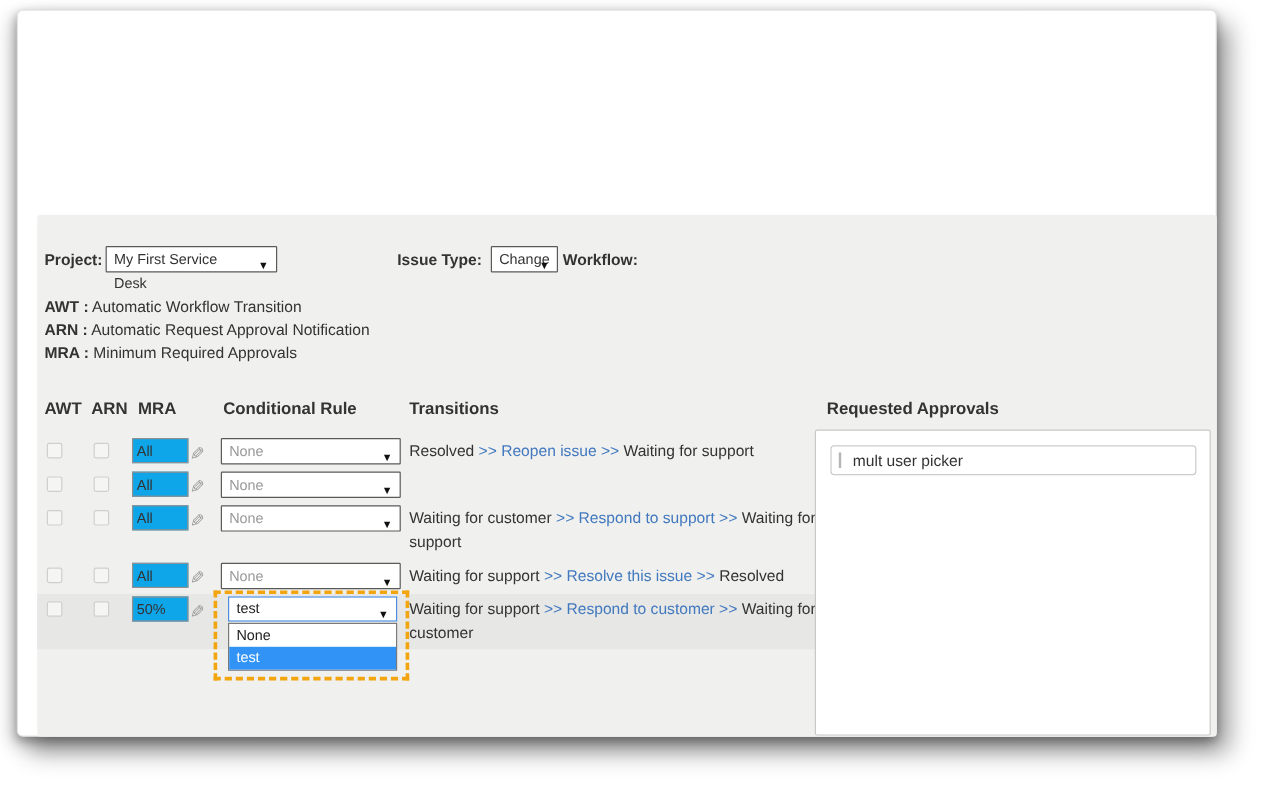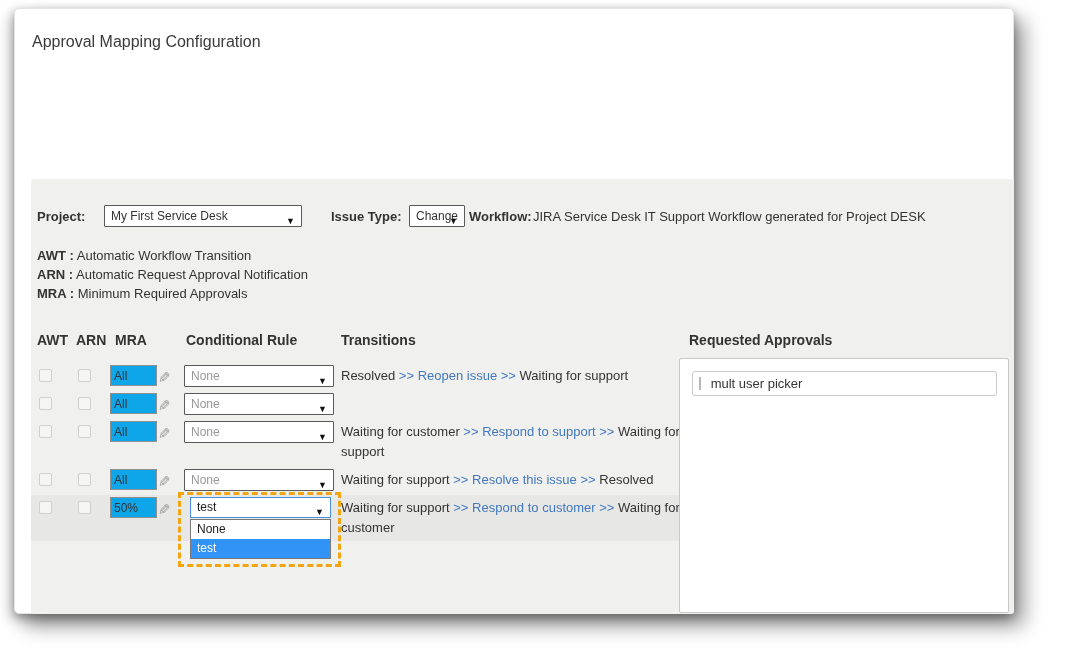--- a/index.html
+++ b/index.html
@@ -64,36 +64,34 @@
     background:#fff; border:1px solid #ccc; border-radius:3px;
     font-size:13px; color:#333; line-height:23px; padding-left:6px; cursor:text;
   }
   .picker-field .cursor-bar { display:inline-block; width:2px; height:13px; background:#b5b5b5; margin-right:6px; vertical-align:-2px; }
   .filters-sel { position:absolute; }
 </style>
 </head>
 <body>
 
 <div class="page">
-  <div class="page-title">Approval Mapping Configuration</div>
 
   <div class="panel">
 
     <span class="lbl abs" style="left:6px; top:30px;">Project:</span>
-    <div class="sel filters-sel" style="left:57px; top:26px; width:198px;margin-left:16px;">
+    <div class="sel filters-sel" style="left:57px; top:26px; width:143px;">
       <span>My First Service Desk</span>
       <span class="arrow">▼</span>
     </div>
     <span class="lbl abs" style="left:300px; top:30px;">Issue Type:</span>
     <div class="sel filters-sel" style="left:378px; top:26px; width:56px;">
       <span>Change</span>
       <span class="arrow">▼</span>
     </div>
     <span class="lbl abs" style="left:438px; top:30px;">Workflow:</span>
-    <span class="abs" style="left:502px; top:30px; font-size:13px; color:#333;">JIRA Service Desk IT Support Workflow generated for Project DESK</span>
 
     <div class="legend-line" style="top:69px;">
       <b>AWT :</b>
       <span>Automatic Workflow Transition</span>
     </div>
     <div class="legend-line" style="top:88px;">
       <b>ARN :</b>
       <span>Automatic Request Approval Notification</span>
     </div>
     <div class="legend-line" style="top:107px;">

